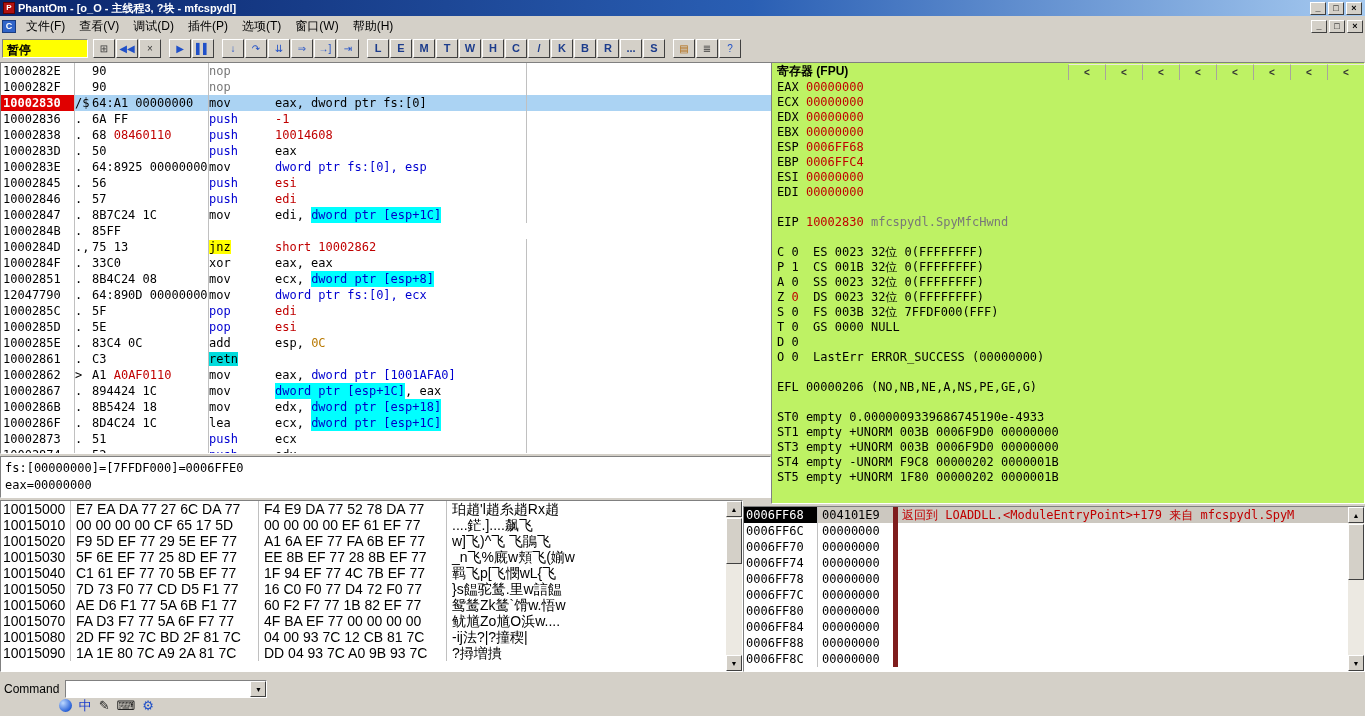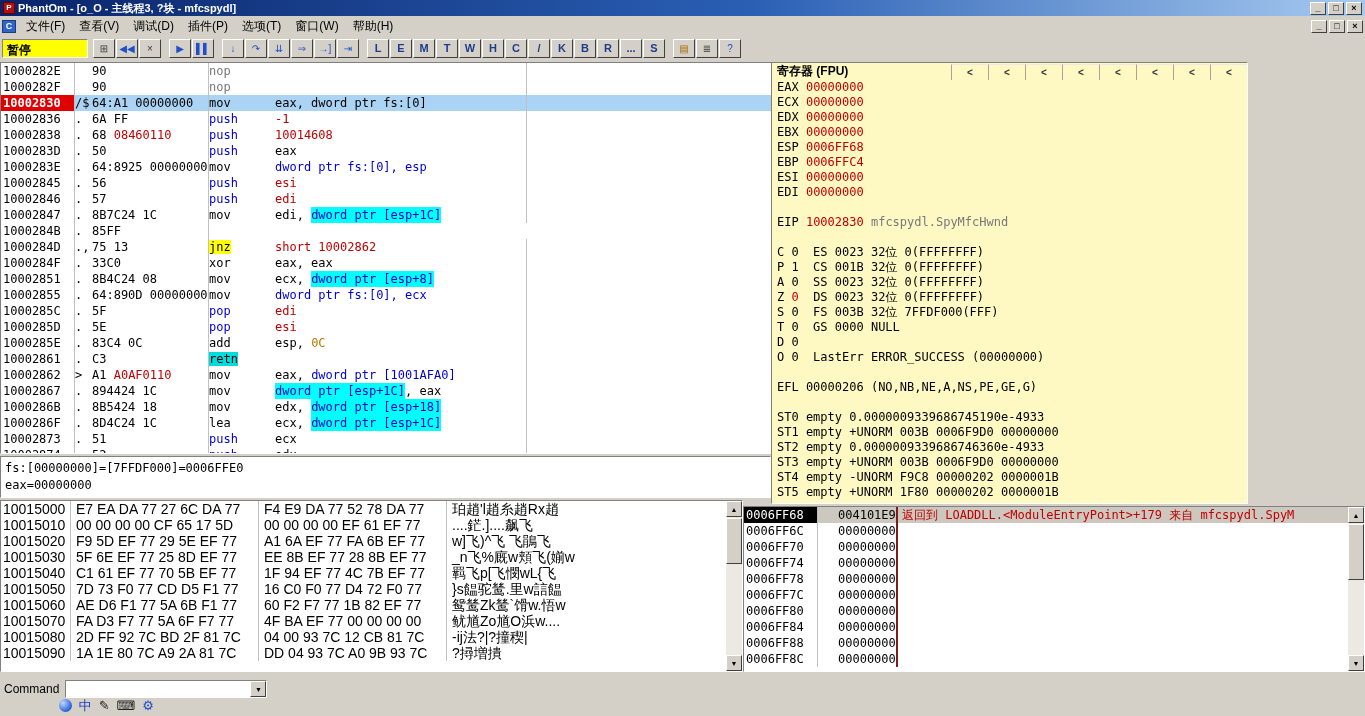--- a/index.html
+++ b/index.html
@@ -37,36 +37,36 @@
 .drow.sel .c-addr{background:#e00000;color:#fff;font-weight:bold}
 .tk-k{color:#000}.tk-b{color:#0000d0}.tk-r{color:#c00000}.tk-g{color:#787878}.tk-o{color:#b87800}
 .tk-hlc{background:#00ffff;color:#0000c8}
 .tk-my{background:#ffff00;color:#000}
 .tk-mc{background:#00dcdc;color:#000}
 .vscroll{position:absolute;top:0;right:0;bottom:0;width:16px;background:#ece9e2}
 .sb-btn{position:absolute;left:0;width:16px;height:16px;background:#d4d0c8;border:1px solid;border-color:#fff #404040 #404040 #fff;display:flex;align-items:center;justify-content:center;font-size:7px}
 .sb-thumb{position:absolute;left:0;width:16px;background:#d4d0c8;border:1px solid;border-color:#fff #404040 #404040 #fff}
 #info-pane{left:0;top:396px;width:771px;height:42px;padding:3px 4px}
 .iline{height:17px;line-height:17px;font-family:"DejaVu Sans Mono","Liberation Mono",monospace;font-size:12px;white-space:pre}
-#registers-pane{left:771px;top:2px;width:477px;height:442px;background:#fef9c3}
+#registers-pane{left:771px;top:2px;width:594px;height:442px;background:#bef264}
 .reg-header{height:17px;display:flex;align-items:center;padding-left:5px;font-weight:bold}
 #reg-chevrons{margin-left:auto;display:flex}
 .chev{width:37px;height:16px;border-left:1px solid #a8a49c;border-top:1px solid #eee8e0;text-align:center;line-height:15px;font-size:10px;color:#333}
 .rline{height:15px;line-height:15px;font-family:"DejaVu Sans Mono","Liberation Mono",monospace;font-size:12px;padding-left:5px;white-space:pre;overflow:hidden}
 #dump-pane{left:0;top:440px;width:743px;height:172px}
 #dump-rows{position:absolute;left:0;top:0;right:16px;bottom:0;overflow:hidden}
 .dumprow{display:flex;height:16px;line-height:16px;font-family:Liberation Sans, sans-serif;font-size:14px;white-space:pre}
 .du-addr{width:70px;padding-left:2px;border-right:1px solid #c0c0c0;flex:none;overflow:hidden}
 .du-hex{width:188px;padding-left:5px;border-right:1px solid #c0c0c0;flex:none;overflow:hidden}
 .du-text{flex:1;padding-left:5px;overflow:hidden}
 #stack-pane{left:743px;top:446px;width:622px;height:166px}
 #stack-rows{position:absolute;left:0;top:0;right:16px;bottom:0;overflow:hidden}
 .strow{display:flex;height:16px;line-height:16px;font-family:"DejaVu Sans Mono","Liberation Mono",monospace;font-size:12px;white-space:pre}
 .st-addr{width:74px;padding-left:2px;border-right:1px solid #c0c0c0;flex:none;overflow:hidden}
-.st-val{width:80px;padding-left:20px;border-right:2px solid #7f1d1d;flex:none;overflow:hidden}
+.st-val{width:80px;padding-left:4px;border-right:5px solid #7f1d1d;flex:none;overflow:hidden}
 .st-cmt{flex:1;padding-left:4px;overflow:hidden}
 .strow.sel .st-addr{background:#000;color:#fff}
 .strow.sel .st-val,.strow.sel .st-cmt{background:#ccc8c0}
 .strow.sel .st-cmt{color:#c00000}
 #command-bar{position:absolute;left:0;top:672px;width:100%;height:22px;display:flex;align-items:center;padding:17px 4px;gap:6px}
 .combo{width:202px;height:18px;background:#fff;border:1px solid;border-color:#808080 #fff #fff #808080;position:relative}
 .combo input{position:absolute;left:1px;top:1px;height:14px;width:calc(100% - 19px);border:0;outline:none;font:12px "DejaVu Sans Mono",monospace;padding-left:2px}
 .combo .drop{position:absolute;right:0;top:0;width:16px;height:16px;background:#d4d0c8;border:1px solid;border-color:#fff #404040 #404040 #fff;display:flex;align-items:center;justify-content:center;font-size:7px}
 #status-bar{position:absolute;left:0;top:694px;width:100%;height:22px;display:flex;align-items:center;padding:2px;gap:2px}
 .status-left{flex:1;height:18px;background:#ffff00;border:1px solid;border-color:#808080 #fff #fff #808080;padding:1px 4px;white-space:nowrap;overflow:hidden}
@@ -155,21 +155,21 @@
           <div class="drow"><div class="c-addr">10002838</div><div class="c-hex"><span class="prefix">.</span><span class="tk-k">68 </span><span class="tk-r">08460110</span></div><div class="c-ins"><span class="mn"><span class="tk-b">push</span></span><span class="tk-r">10014608</span></div><div class="c-cmt"></div></div>
           <div class="drow"><div class="c-addr">1000283D</div><div class="c-hex"><span class="prefix">.</span><span class="tk-k">50</span></div><div class="c-ins"><span class="mn"><span class="tk-b">push</span></span><span class="tk-k">eax</span></div><div class="c-cmt"></div></div>
           <div class="drow"><div class="c-addr">1000283E</div><div class="c-hex"><span class="prefix">.</span><span class="tk-k">64:8925 00000000</span></div><div class="c-ins"><span class="mn"><span class="tk-k">mov</span></span><span class="tk-b">dword ptr fs:[0], esp</span></div><div class="c-cmt"></div></div>
           <div class="drow"><div class="c-addr">10002845</div><div class="c-hex"><span class="prefix">.</span><span class="tk-k">56</span></div><div class="c-ins"><span class="mn"><span class="tk-b">push</span></span><span class="tk-r">esi</span></div><div class="c-cmt"></div></div>
           <div class="drow"><div class="c-addr">10002846</div><div class="c-hex"><span class="prefix">.</span><span class="tk-k">57</span></div><div class="c-ins"><span class="mn"><span class="tk-b">push</span></span><span class="tk-r">edi</span></div><div class="c-cmt"></div></div>
           <div class="drow"><div class="c-addr">10002847</div><div class="c-hex"><span class="prefix">.</span><span class="tk-k">8B7C24 1C</span></div><div class="c-ins"><span class="mn"><span class="tk-k">mov</span></span><span class="tk-k">edi, </span><span class="tk-hlc">dword ptr [esp+1C]</span></div><div class="c-cmt"></div></div>
           <div class="drow"><div class="c-addr">1000284B</div><div class="c-hex"><span class="prefix">.</span><span class="tk-k">85FF</span></div><div class="c-cmt"></div></div>
           <div class="drow"><div class="c-addr">1000284D</div><div class="c-hex"><span class="prefix">.,</span><span class="tk-k">75 13</span></div><div class="c-ins"><span class="mn"><span class="tk-my">jnz</span></span><span class="tk-r">short 10002862</span></div><div class="c-cmt"></div></div>
           <div class="drow"><div class="c-addr">1000284F</div><div class="c-hex"><span class="prefix">.</span><span class="tk-k">33C0</span></div><div class="c-ins"><span class="mn"><span class="tk-k">xor</span></span><span class="tk-k">eax, eax</span></div><div class="c-cmt"></div></div>
           <div class="drow"><div class="c-addr">10002851</div><div class="c-hex"><span class="prefix">.</span><span class="tk-k">8B4C24 08</span></div><div class="c-ins"><span class="mn"><span class="tk-k">mov</span></span><span class="tk-k">ecx, </span><span class="tk-hlc">dword ptr [esp+8]</span></div><div class="c-cmt"></div></div>
-          <div class="drow"><div class="c-addr">10002855</div><div class="c-hex"><span class="prefix">.</span><span class="tk-k">64:890D 00000000</span></div><div class="c-ins"><span class="mn"><span class="tk-k">mov</span></span><span class="tk-b">dword ptr fs:[0], ecx</span></div><div class="c-cmt"></div></div>
+          <div class="drow"><div class="c-addr">12047790</div><div class="c-hex"><span class="prefix">.</span><span class="tk-k">64:890D 00000000</span></div><div class="c-ins"><span class="mn"><span class="tk-k">mov</span></span><span class="tk-b">dword ptr fs:[0], ecx</span></div><div class="c-cmt"></div></div>
           <div class="drow"><div class="c-addr">1000285C</div><div class="c-hex"><span class="prefix">.</span><span class="tk-k">5F</span></div><div class="c-ins"><span class="mn"><span class="tk-b">pop</span></span><span class="tk-r">edi</span></div><div class="c-cmt"></div></div>
           <div class="drow"><div class="c-addr">1000285D</div><div class="c-hex"><span class="prefix">.</span><span class="tk-k">5E</span></div><div class="c-ins"><span class="mn"><span class="tk-b">pop</span></span><span class="tk-r">esi</span></div><div class="c-cmt"></div></div>
           <div class="drow"><div class="c-addr">1000285E</div><div class="c-hex"><span class="prefix">.</span><span class="tk-k">83C4 0C</span></div><div class="c-ins"><span class="mn"><span class="tk-k">add</span></span><span class="tk-k">esp, </span><span class="tk-o">0C</span></div><div class="c-cmt"></div></div>
           <div class="drow"><div class="c-addr">10002861</div><div class="c-hex"><span class="prefix">.</span><span class="tk-k">C3</span></div><div class="c-ins"><span class="mn"><span class="tk-mc">retn</span></span></div><div class="c-cmt"></div></div>
           <div class="drow"><div class="c-addr">10002862</div><div class="c-hex"><span class="prefix">&gt;</span><span class="tk-k">A1 </span><span class="tk-r">A0AF0110</span></div><div class="c-ins"><span class="mn"><span class="tk-k">mov</span></span><span class="tk-k">eax, </span><span class="tk-b">dword ptr [1001AFA0]</span></div><div class="c-cmt"></div></div>
           <div class="drow"><div class="c-addr">10002867</div><div class="c-hex"><span class="prefix">.</span><span class="tk-k">894424 1C</span></div><div class="c-ins"><span class="mn"><span class="tk-k">mov</span></span><span class="tk-hlc">dword ptr [esp+1C]</span><span class="tk-k">, eax</span></div><div class="c-cmt"></div></div>
           <div class="drow"><div class="c-addr">1000286B</div><div class="c-hex"><span class="prefix">.</span><span class="tk-k">8B5424 18</span></div><div class="c-ins"><span class="mn"><span class="tk-k">mov</span></span><span class="tk-k">edx, </span><span class="tk-hlc">dword ptr [esp+18]</span></div><div class="c-cmt"></div></div>
           <div class="drow"><div class="c-addr">1000286F</div><div class="c-hex"><span class="prefix">.</span><span class="tk-k">8D4C24 1C</span></div><div class="c-ins"><span class="mn"><span class="tk-k">lea</span></span><span class="tk-k">ecx, </span><span class="tk-hlc">dword ptr [esp+1C]</span></div><div class="c-cmt"></div></div>
           <div class="drow"><div class="c-addr">10002873</div><div class="c-hex"><span class="prefix">.</span><span class="tk-k">51</span></div><div class="c-ins"><span class="mn"><span class="tk-b">push</span></span><span class="tk-k">ecx</span></div><div class="c-cmt"></div></div>
           <div class="drow"><div class="c-addr">10002874</div><div class="c-hex"><span class="prefix">.</span><span class="tk-k">52</span></div><div class="c-ins"><span class="mn"><span class="tk-b">push</span></span><span class="tk-k">edx</span></div><div class="c-cmt"></div></div>
@@ -220,21 +220,20 @@
           <div class="rline"><span class="tk-k">Z </span><span class="tk-r">0</span><span class="tk-k">  DS 0023 32位 0(FFFFFFFF)</span></div>
           <div class="rline"><span class="tk-k">S 0  FS 003B 32位 7FFDF000(FFF)</span></div>
           <div class="rline"><span class="tk-k">T 0  GS 0000 NULL</span></div>
           <div class="rline"><span class="tk-k">D 0</span></div>
           <div class="rline"><span class="tk-k">O 0  LastErr ERROR_SUCCESS (00000000)</span></div>
           <div class="rline">&nbsp;</div>
           <div class="rline"><span class="tk-k">EFL 00000206 (NO,NB,NE,A,NS,PE,GE,G)</span></div>
           <div class="rline">&nbsp;</div>
           <div class="rline"><span class="tk-k">ST0 empty 0.0000009339686745190e-4933</span></div>
           <div class="rline"><span class="tk-k">ST1 empty +UNORM 003B 0006F9D0 00000000</span></div>
-          <div class="rline"><span class="tk-k">ST2 empty 0.0000009339686746360e-4933</span></div>
           <div class="rline"><span class="tk-k">ST3 empty +UNORM 003B 0006F9D0 00000000</span></div>
           <div class="rline"><span class="tk-k">ST4 empty -UNORM F9C8 00000202 0000001B</span></div>
           <div class="rline"><span class="tk-k">ST5 empty +UNORM 1F80 00000202 0000001B</span></div>
         </div>
     </div>
 
     <div id="dump-pane" class="pane">
       <div id="dump-rows">
           <div class="dumprow"><div class="du-addr">10015000</div><div class="du-hex">E7 EA DA 77 27 6C DA 77</div><div class="du-hex">F4 E9 DA 77 52 78 DA 77</div><div class="du-text">珀趙'l趙糸趙Rx趙</div></div>
           <div class="dumprow"><div class="du-addr">10015010</div><div class="du-hex">00 00 00 00 CF 65 17 5D</div><div class="du-hex">00 00 00 00 EF 61 EF 77</div><div class="du-text">....鋩.]....飙飞</div></div>

